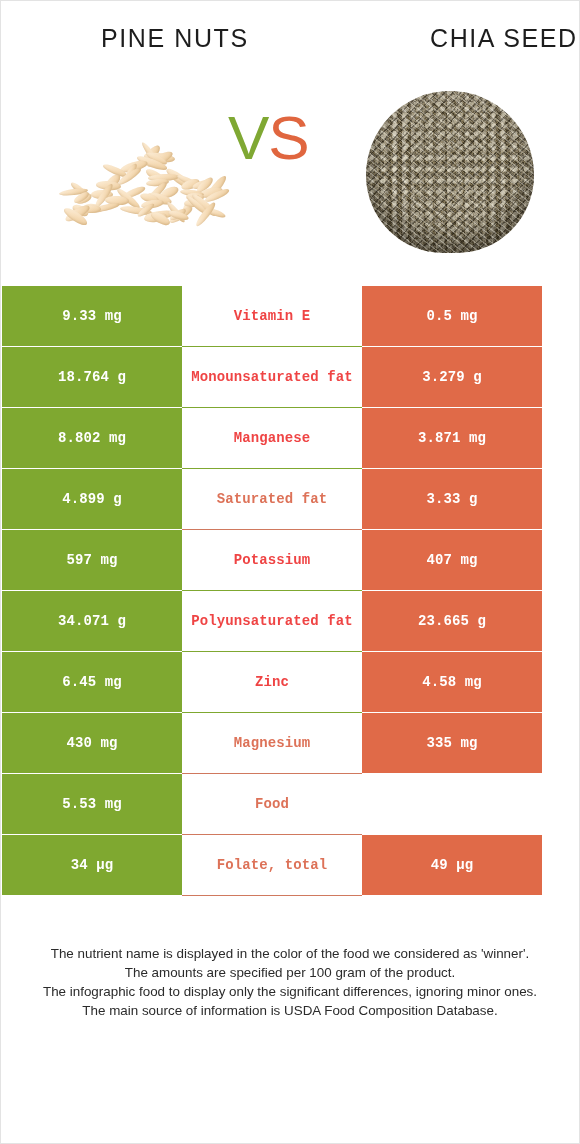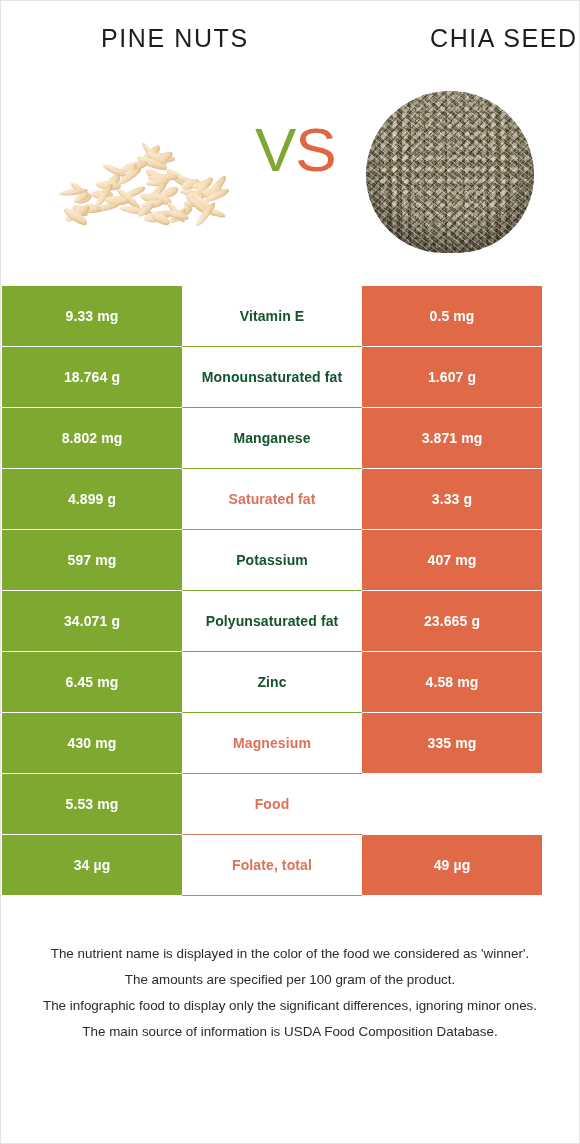--- a/index.html
+++ b/index.html
@@ -54,29 +54,28 @@
     position: absolute;
     top: 0;
     width: 200px;
     height: 200px;
   }
   .hero-item.left  { left: 28px; }
   .hero-item.right { left: 347px; }
 
   .vs {
     position: absolute;
-    left: 254px;
+    left: 227px;
     top: 36px;
     font-family: "Liberation Sans", sans-serif;
     font-size: 62px;
     font-weight: 400;
     letter-spacing: -1px;
     line-height: 1;
     white-space: nowrap;
-    margin-top: 12px;
   }
   .vs .v { color: #7fa833; }
   .vs .s { color: #e0663f; }
 
   
   .pine-pile { position: absolute; left: 10px; top: 55px; width: 185px; height: 95px; }
   .nut {
     position: absolute;
     background: linear-gradient(160deg, #fdf0dc 0%, #f7dfbd 45%, #e9c795 100%);
     border-radius: 50% 46% 48% 50% / 52% 50% 50% 48%;
@@ -110,20 +109,21 @@
       repeating-linear-gradient(38deg, rgba(255,252,240,.30) 0 1.2px, transparent 1.2px 5px),
       repeating-linear-gradient(-47deg, rgba(25,20,10,.42) 0 1.3px, transparent 1.3px 6px),
       repeating-linear-gradient(88deg, rgba(210,198,170,.18) 0 1px, transparent 1px 7px);
   }
 
   
   .table {
     position: relative;
     width: 576px;
     margin: 0 auto;
+    font-family: Liberation Mono, monospace;
   }
   .row {
     display: flex;
     height: 60px;
     align-items: stretch;
   }
   .cell {
     display: flex;
     align-items: center;
     justify-content: center;
@@ -140,40 +140,40 @@
   .cell.left  { background: #7fa830; }
   .cell.right { background: #e06a48; }
   .cell.middle {
     width: 180px;
     background: #ffffff;
     font-weight: 700;
     font-size: 14px;
     text-align: center;
     padding: 0 6px;
   }
-  .cell.middle.win-green  { color: #14532d; }
+  .cell.middle.win-green  { color: #ef4444; }
   .cell.middle.win-orange { color: #dd7258; }
   .divider {
     height: 1px;
     width: 180px;
     margin-left: 180px;
   }
   .divider.win-green  { background: #7fa830; }
   .divider.win-orange { background: #d0795e; }
 
   
   .footer {
     margin-top: 48px;
     padding: 0 18px;
     text-align: center;
     font-size: 13.4px;
     line-height: 1.42;
     color: #2b2b2b;
   }
-  .footer p { margin: 7px; }
+  .footer p { margin: 0; }
 </style>
 </head>
 <body>
 
 <div id="page">
 
   <div class="header">
     <div class="food-title left">Pine nuts</div>
     <div class="food-title right">Chia seeds</div>
   </div>
@@ -258,21 +258,21 @@
   <div class="table" id="table">
       <div class="row">
         <div class="cell left">9.33 mg</div>
         <div class="cell middle win-green">Vitamin E</div>
         <div class="cell right">0.5 mg</div>
       </div>
       <div class="divider win-green"></div>
       <div class="row">
         <div class="cell left">18.764 g</div>
         <div class="cell middle win-green">Monounsaturated fat</div>
-        <div class="cell right">1.607 g</div>
+        <div class="cell right">3.279 g</div>
       </div>
       <div class="divider win-green"></div>
       <div class="row">
         <div class="cell left">8.802 mg</div>
         <div class="cell middle win-green">Manganese</div>
         <div class="cell right">3.871 mg</div>
       </div>
       <div class="divider win-green"></div>
       <div class="row">
         <div class="cell left">4.899 g</div>

